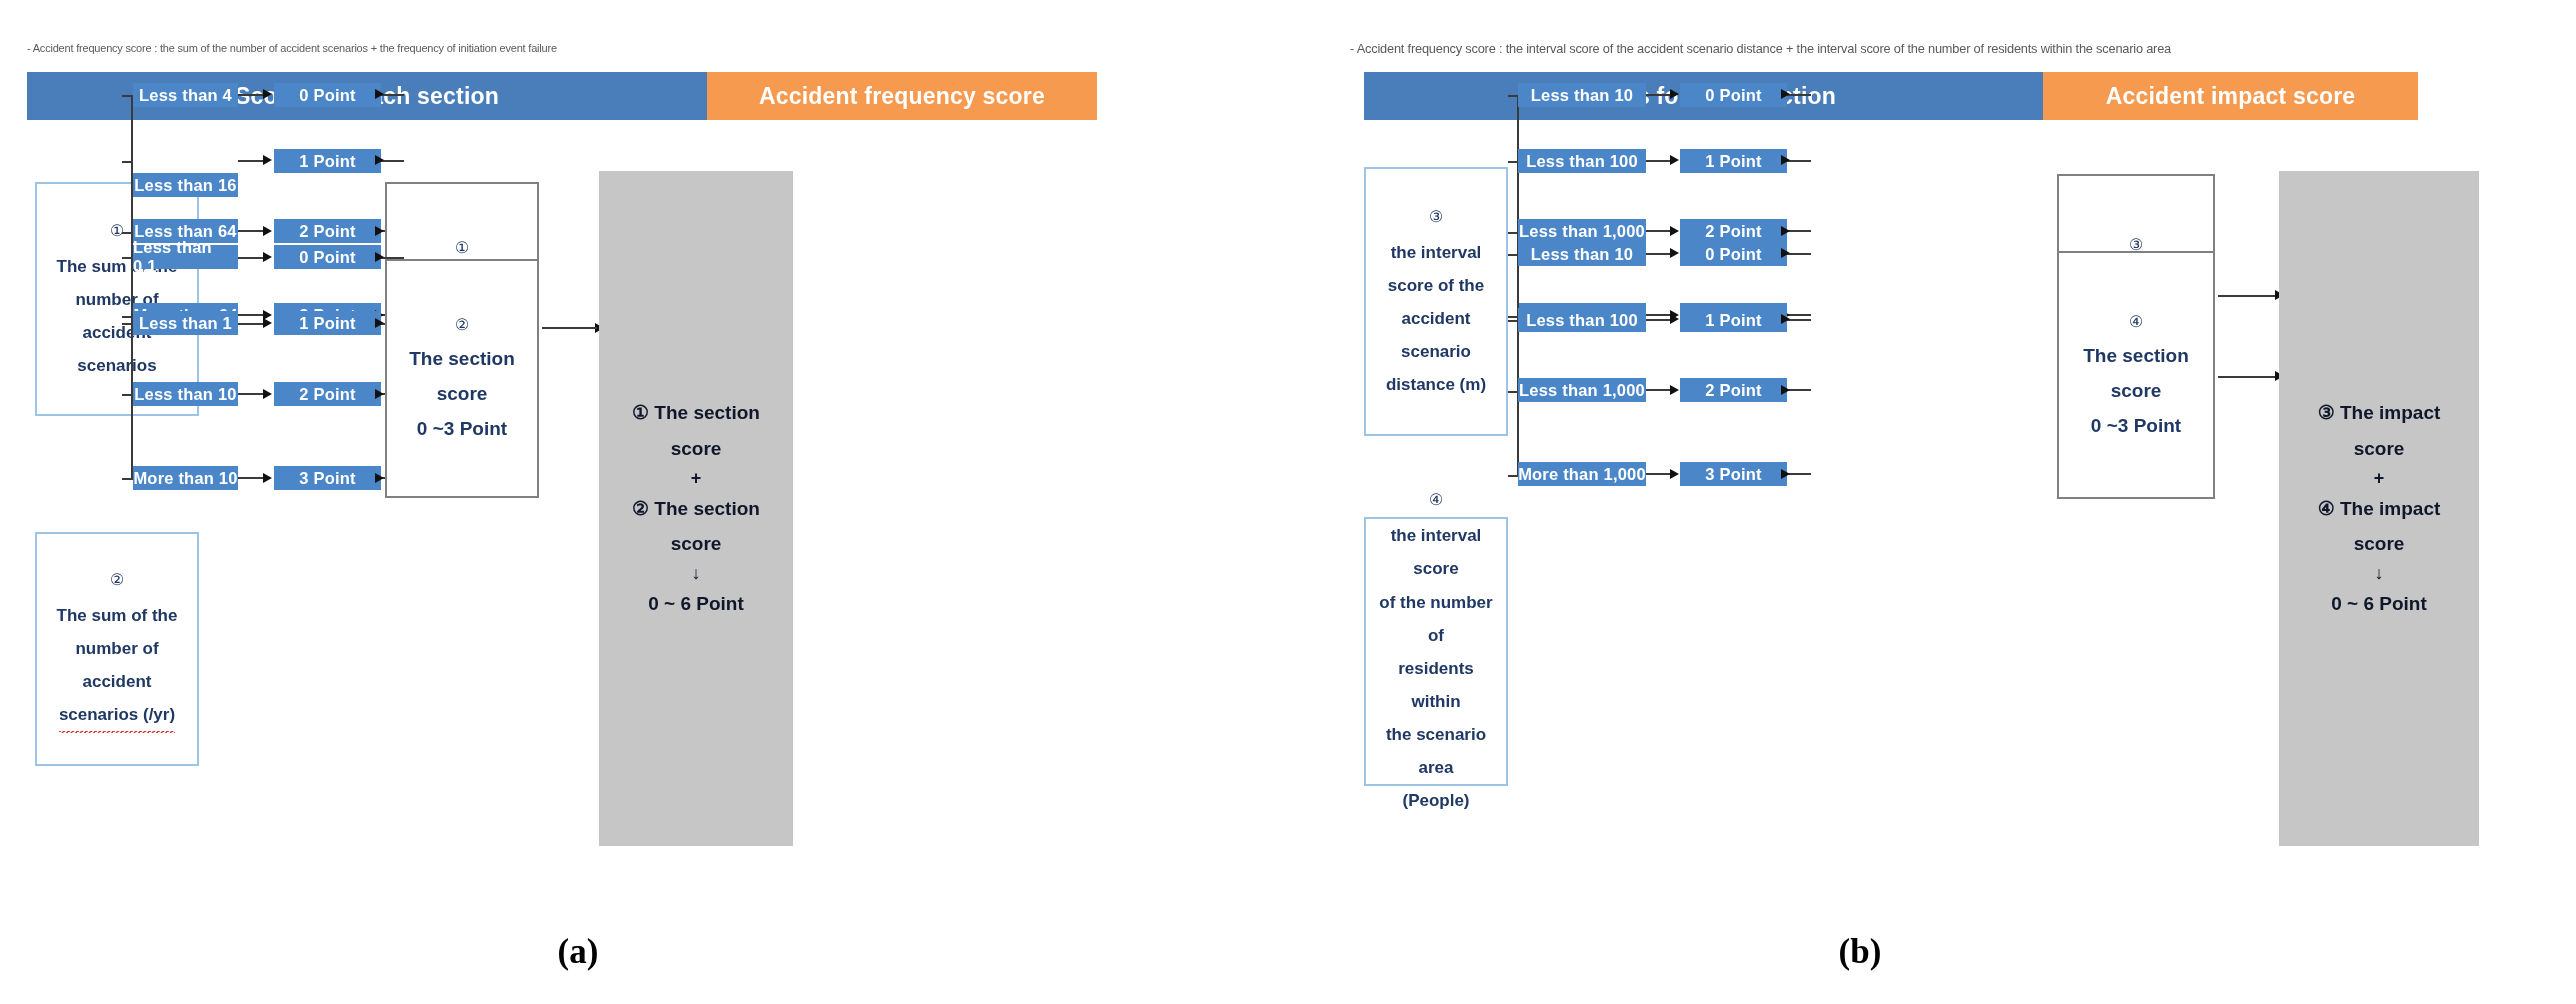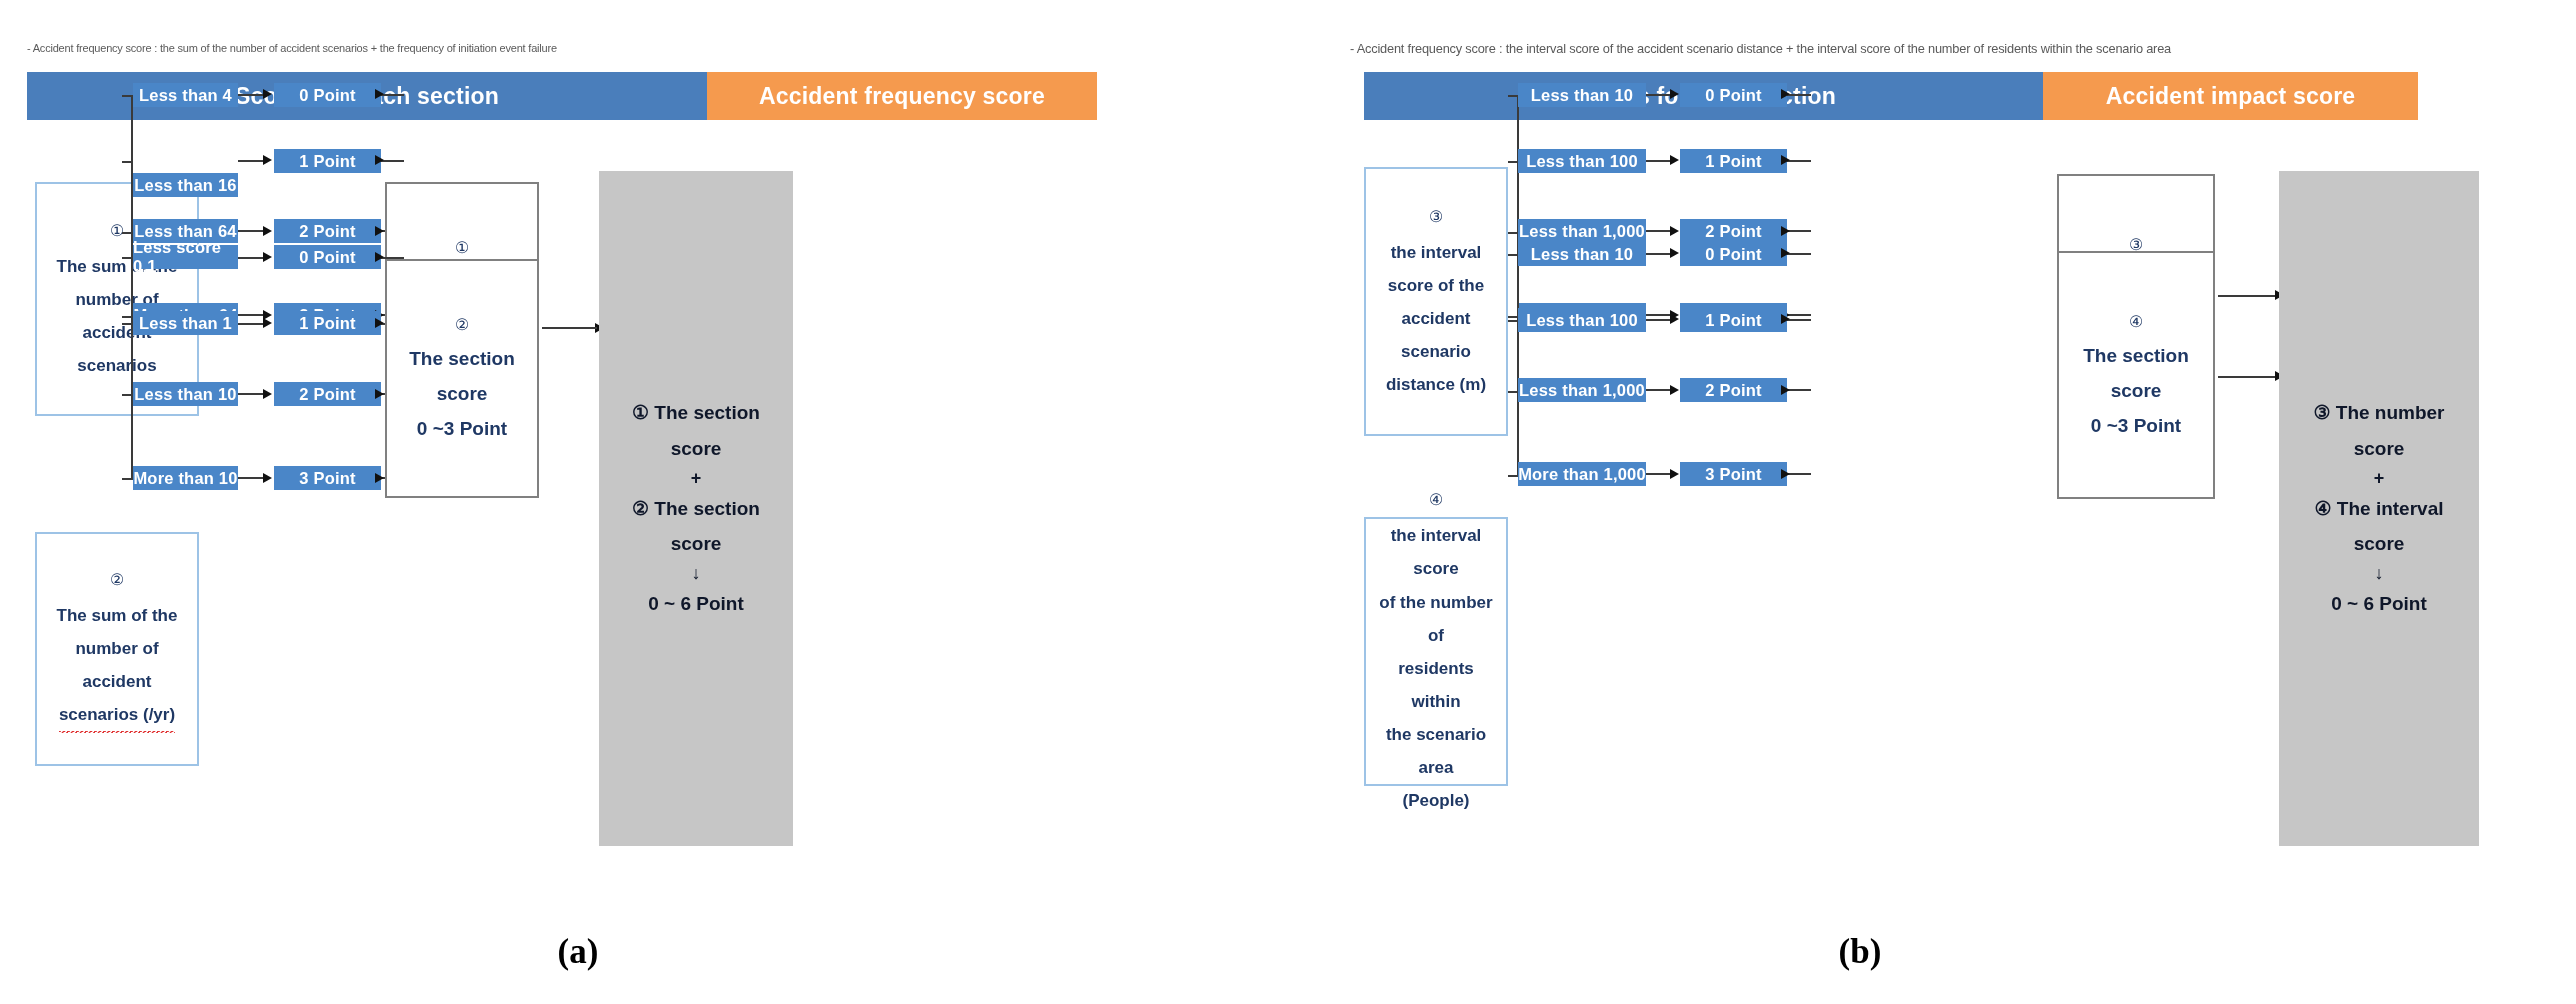--- a/index.html
+++ b/index.html
@@ -213,21 +213,21 @@
     </div>
 
     <div class="brk" style="left:122px;top:257px;width:12px;height:222px;">
       <div class="stem" style="left:9px;top:0;height:222px;"></div>
       <div class="tick" style="top:0;"></div>
       <div class="tick" style="top:66px;"></div>
       <div class="tick" style="top:137px;"></div>
       <div class="tick" style="top:221px;"></div>
     </div>
 
-    <div class="chip" style="left:133px;top:245px;width:105px;height:24px;">Less score 0.1</div>
+    <div class="chip" style="left:133px;top:245px;width:105px;height:24px;">Less than 0.1</div>
     <div class="chip" style="left:133px;top:311px;width:105px;height:24px;">Less than 1</div>
     <div class="chip" style="left:133px;top:382px;width:105px;height:24px;">Less than 10</div>
     <div class="chip" style="left:133px;top:466px;width:105px;height:24px;">More than 10</div>
 
     <div class="hline" style="left:238px;top:257px;width:27px;"></div>
       <div class="arrow-head" style="left:263px;top:252px;"></div>
     <div class="hline" style="left:238px;top:323px;width:27px;"></div>
       <div class="arrow-head" style="left:263px;top:318px;"></div>
     <div class="hline" style="left:238px;top:393px;width:27px;"></div>
       <div class="arrow-head" style="left:263px;top:389px;"></div>
@@ -381,24 +381,24 @@
       <span class="sec-num">④</span>
       <span>The section</span>
       <span>score</span>
       <span>0 ~3 Point</span>
     </div>
 
     <div class="hline" style="left:928px;top:376px;width:59px;"></div>
     <div class="arrow-head" style="left:985px;top:371px;"></div>
 
     <div class="total-box" style="left:989px;top:171px;width:200px;height:675px;">
-      <span>③ The number</span>
+      <span>③ The impact</span>
       <span>score</span>
       <span class="op">+</span>
-      <span>④ The interval</span>
+      <span>④ The impact</span>
       <span>score</span>
       <span class="op">↓</span>
       <span>0 ~ 6 Point</span>
     </div>
 
     <div class="fig-label" style="left:525px;top:932px;width:90px;">(b)</div>
   </div>
 
 </div>
 

